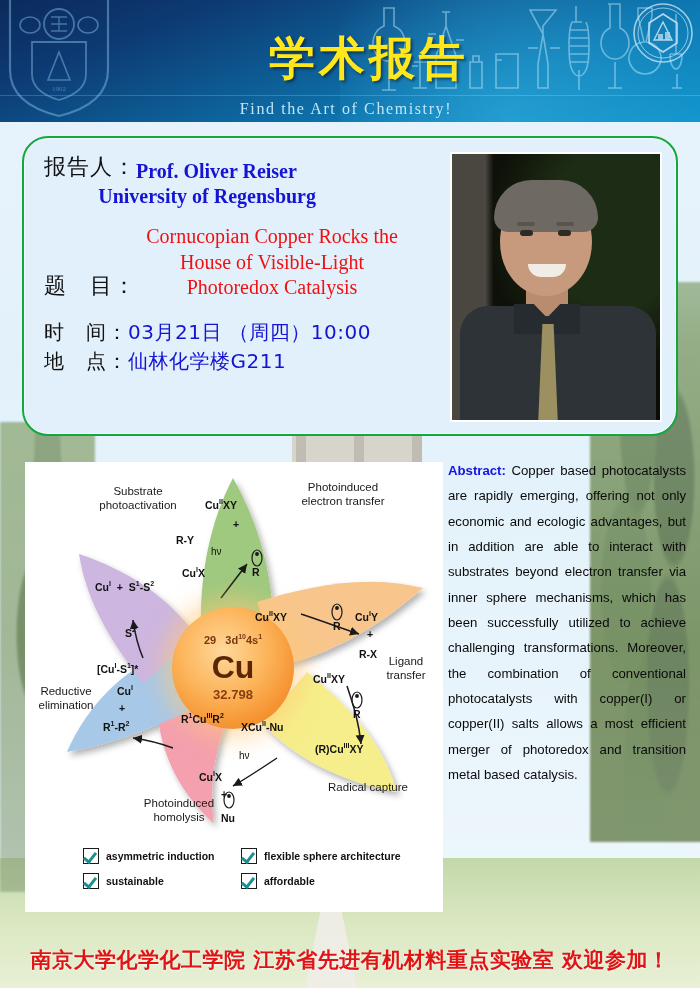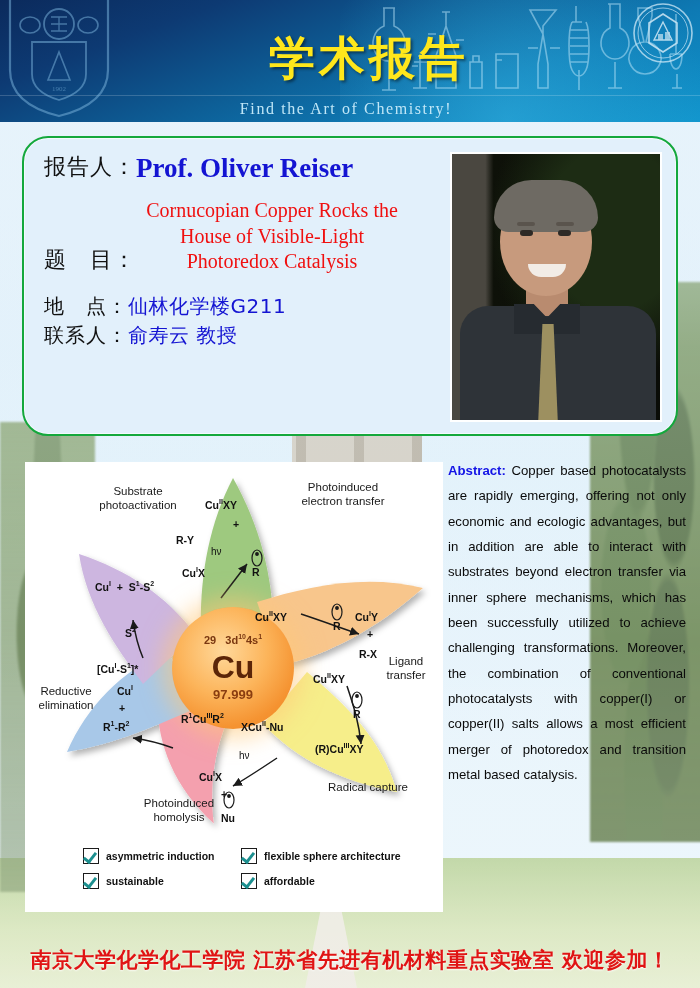--- a/index.html
+++ b/index.html
@@ -64,21 +64,21 @@
     font-family:"Liberation Serif", serif;font-size:16px;letter-spacing:1.6px;color:#bfe6f7;}
 
   
   .info-card{position:absolute;left:22px;top:136px;width:656px;height:300px;
     background:#e2f0fb;border:2.5px solid #14a83c;border-radius:26px;box-sizing:border-box;
     box-shadow:0 0 0 1px rgba(255,255,255,.6) inset;}
   .info-left{position:absolute;left:20px;top:14px;width:400px;}
   .row{display:flex;align-items:flex-end;}
   .lbl{font-family:"DejaVu Sans", sans-serif;font-size:22px;color:#111;white-space:nowrap;letter-spacing:1px;}
   .lbl-sm{font-family:"DejaVu Sans", sans-serif;font-size:20px;color:#111;white-space:nowrap;letter-spacing:1px;}
-  .speaker{font-family:"Liberation Serif", serif;font-weight:bold;font-size:27px;color:#1414d2;line-height:1.05;}
+  .speaker{font-family:"Liberation Serif", serif;font-weight:bold;font-size:20px;color:#1414d2;line-height:1.05;}
   .affil{font-family:"Liberation Serif", serif;font-weight:bold;font-size:20px;color:#1414d2;text-align:right;width:272px;margin-top:3px;}
   .title-block{margin-top:16px;}
   .talk-title{font-family:"Liberation Serif", serif;font-size:20px;color:#f01010;line-height:1.28;text-align:center;width:272px;}
   .meta{margin-top:18px;}
   .meta .row{margin-bottom:2px;}
   .meta-val{font-family:"DejaVu Sans", sans-serif;font-size:20px;color:#1414d2;letter-spacing:.5px;}
   .portrait{position:absolute;right:14px;top:14px;width:212px;height:270px;background:#0a0d08;
     border:2px solid #ffffff;box-sizing:border-box;overflow:hidden;}
   .pt-bg{position:absolute;inset:0;background:
       radial-gradient(ellipse at 78% 28%,#1d2c14 0 30%,transparent 55%),
@@ -203,34 +203,35 @@
     <div class="hdr-sub">Find the Art of Chemistry!</div>
   </div>
 
   <div class="info-card">
     <div class="info-left">
 
       <div class="row">
         <div class="lbl">报告人：</div>
         <div class="speaker">Prof. Oliver Reiser</div>
       </div>
+      <div class="affil">University of Regensburg</div>
 
       <div class="title-block row">
         <div class="lbl">题　目：</div>
         <div class="talk-title">Cornucopian Copper Rocks the House of Visible-Light Photoredox Catalysis</div>
       </div>
 
       <div class="meta">
         <div class="row">
+          <div class="lbl-sm">时　间：</div>
+          <div class="meta-val">03月21日 （周四）10:00</div>
+        </div>
+        <div class="row">
           <div class="lbl-sm">地　点：</div>
           <div class="meta-val">仙林化学楼G211</div>
-        </div>
-        <div class="row">
-          <div class="lbl-sm">联系人：</div>
-          <div class="meta-val">俞寿云 教授</div>
         </div>
       </div>
     </div>
 
     <div class="portrait">
       <div class="pt-bg"></div>
       <div class="pt-torso"></div>
       <div class="pt-neck"></div>
       <div class="pt-head"></div>
       <div class="pt-hair"></div>
@@ -295,21 +296,21 @@
         <ellipse cx="204" cy="338" rx="5" ry="8"></ellipse>
           <circle cx="204" cy="334" r="1.3" fill="#1a1a1a"></circle>
       </g>
     </svg>
 
     <div class="cu-core">
       <div class="cu-cfg">
         <span>29</span>&nbsp;&nbsp;&nbsp;<span>3d</span><sup>10</sup><span>4s</span><sup>1</sup>
       </div>
       <div class="cu-sym">Cu</div>
-      <div class="cu-mass">97.999</div>
+      <div class="cu-mass">32.798</div>
     </div>
 
     <div class="petal-label" style="left:258px;top:18px;width:120px;">Photoinduced<br>electron transfer</div>
     <div class="petal-label" style="left:348px;top:192px;width:66px;">Ligand<br>transfer</div>
     <div class="petal-label" style="left:288px;top:318px;width:110px;">Radical capture</div>
     <div class="petal-label" style="left:100px;top:334px;width:108px;">Photoinduced<br>homolysis</div>
     <div class="petal-label" style="left:4px;top:222px;width:74px;">Reductive<br>elimination</div>
     <div class="petal-label" style="left:58px;top:22px;width:110px;">Substrate<br>photoactivation</div>
 
     <div class="chem" style="left:180px;top:36px;">Cu<sup>II</sup>XY</div>

